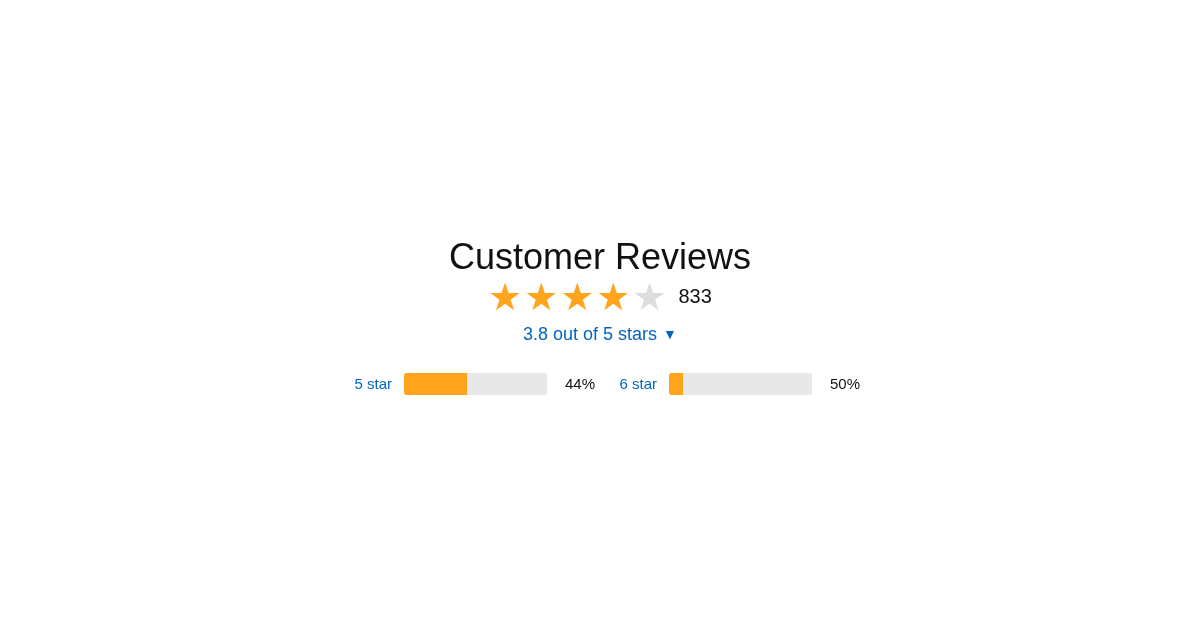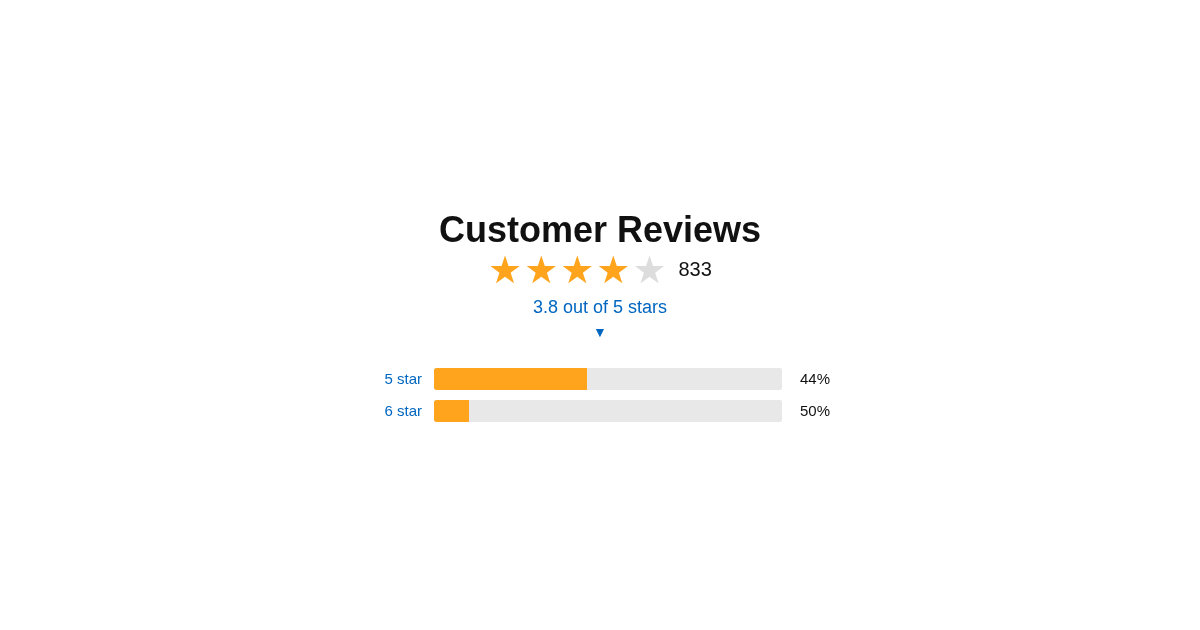--- a/index.html
+++ b/index.html
@@ -21,21 +21,21 @@
     .reviews-container {
       display: flex;
       flex-direction: column;
       align-items: center;
       gap: 0;
       width: 520px;
     }
 
     .title {
       font-size: 36px;
-      font-weight: 700;
+      font-weight: 400;
       color: #111111;
     }
 
     .stars-row {
       display: flex;
       align-items: center;
       gap: 12px;
       margin-bottom: 8px;
     }
 
@@ -61,38 +61,37 @@
       font-size: 20px;
       color: #111111;
       font-weight: 400;
     }
 
     .rating-text {
       display: flex;
       align-items: center;
       gap: 6px;
       margin-bottom: 28px;
-      flex-direction: column;
     }
 
     .rating-link {
       color: #0066C0;
       font-size: 18px;
       text-decoration: none;
       cursor: pointer;
     }
 
     .chevron-down {
       color: #0066C0;
       font-size: 14px;
     }
 
     .bars-section {
       display: flex;
-      flex-direction: column;
+      flex-direction: row;
       gap: 10px;
       width: 100%;
       align-items: center;
     }
 
     .bar-row {
       display: flex;
       align-items: center;
       gap: 12px;
       width: 460px;

